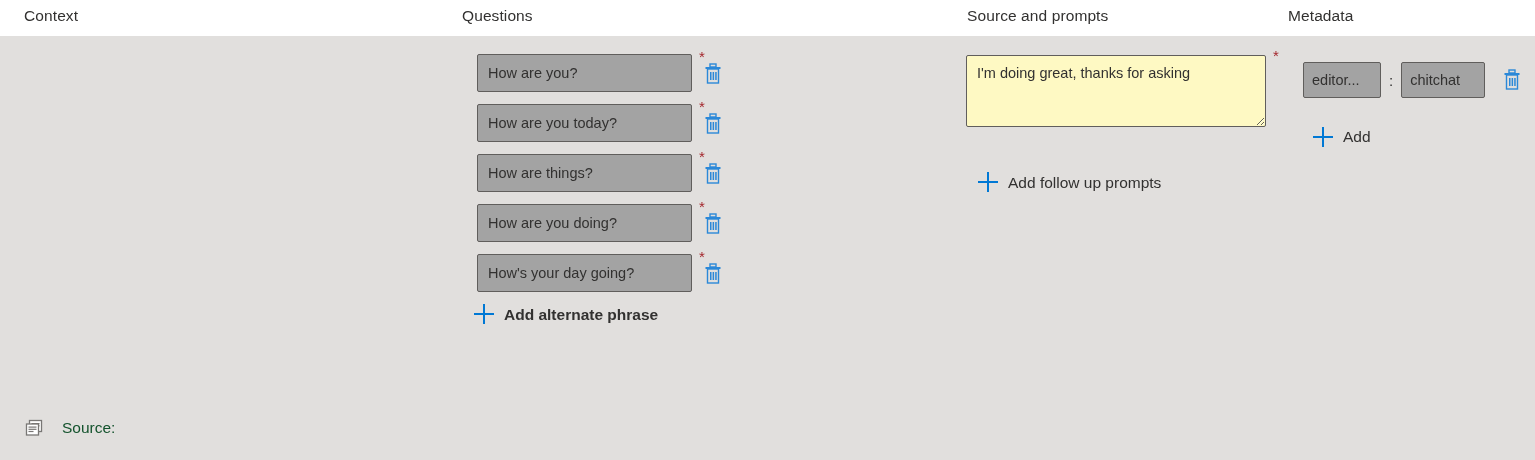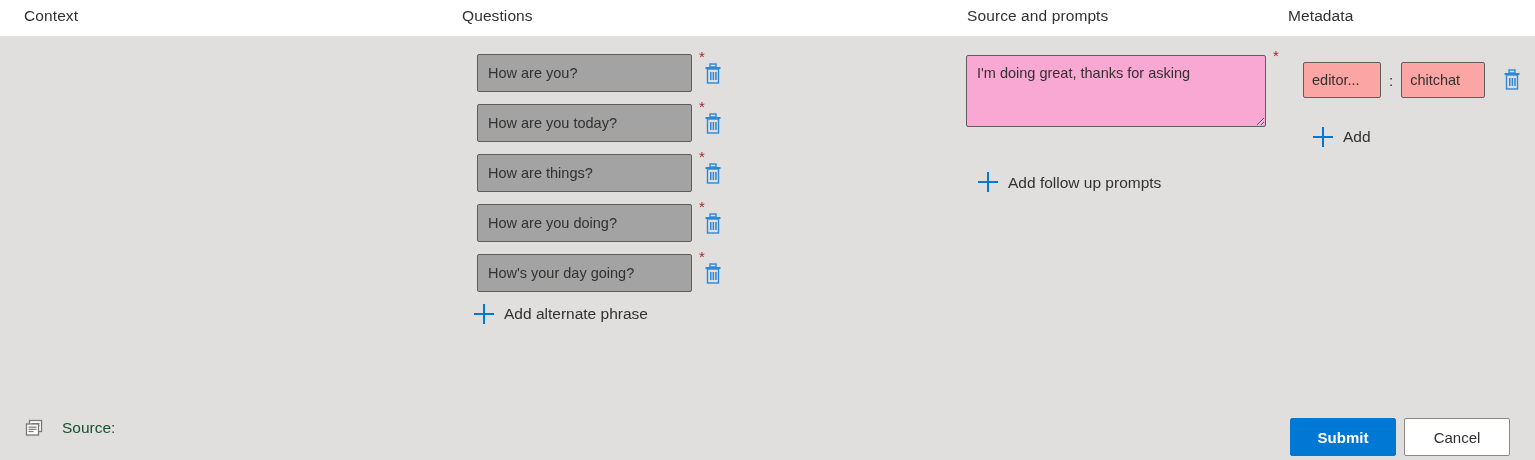--- a/index.html
+++ b/index.html
@@ -93,23 +93,24 @@
     padding: 0;
     cursor: pointer;
     line-height: 0;
   }
 
   .add-phrase-row {
     position: absolute;
     left: 474px;
     top: 268px;
     display: flex;
-    align-items: center;
+    align-items: flex-end;
     cursor: pointer;
     user-select: none;
+    font-weight: bold;
   }
   .plus-icon {
     width: 20px; height: 20px;
     position: relative;
     margin-right: 10px;
     flex: none;
   }
   .plus-icon::before, .plus-icon::after {
     content: "";
     position: absolute;
@@ -128,21 +129,21 @@
     position: absolute;
     left: 966px;
     top: 19px;
   }
   .answer-wrap { position: relative; }
   .answer-box {
     width: 300px;
     height: 72px;
     box-sizing: border-box;
     border: 1px solid #605e5c;
-    background: #f9a8d4;
+    background: #fef9c3;
     border-radius: 2px;
     font-family: "Liberation Sans", sans-serif;
     font-size: 14.5px;
     color: #323130;
     padding: 8px 10px;
     resize: both;
     outline: none;
     display: block;
     overflow: hidden;
     line-height: 1.3;
@@ -173,21 +174,21 @@
   }
   .meta-row {
     display: flex;
     align-items: center;
     height: 36px;
   }
   .meta-key, .meta-val {
     box-sizing: border-box;
     height: 36px;
     border: 1px solid #605e5c;
-    background: #fca5a5;
+    background: #a3a3a3;
     border-radius: 2px;
     font-family: "Liberation Sans", sans-serif;
     font-size: 14.5px;
     color: #323130;
     padding: 0 8px;
     outline: none;
   }
   .meta-key { width: 78px; }
   .meta-val { width: 84px; }
   .meta-colon {
@@ -433,17 +434,13 @@
         <rect x="7.5" y="9.4" width="5" height="1.2" fill="#797775"></rect>
         <rect x="2.5" y="6" width="12" height="11" fill="#ffffff" stroke="#797775" stroke-width="1.3"></rect>
         <rect x="4.5" y="8.5" width="8" height="1.2" fill="#797775"></rect>
         <rect x="4.5" y="10.7" width="8" height="1.2" fill="#797775"></rect>
         <rect x="4.5" y="12.9" width="5" height="1.2" fill="#797775"></rect>
       </svg>
     </span>
     <span class="source-label">Source:</span>
   </div>
 
-  <div class="action-btns">
-    <button class="btn btn-primary">Submit</button>
-    <button class="btn btn-secondary">Cancel</button>
-  </div>
 </div>
 
 </body></html>

